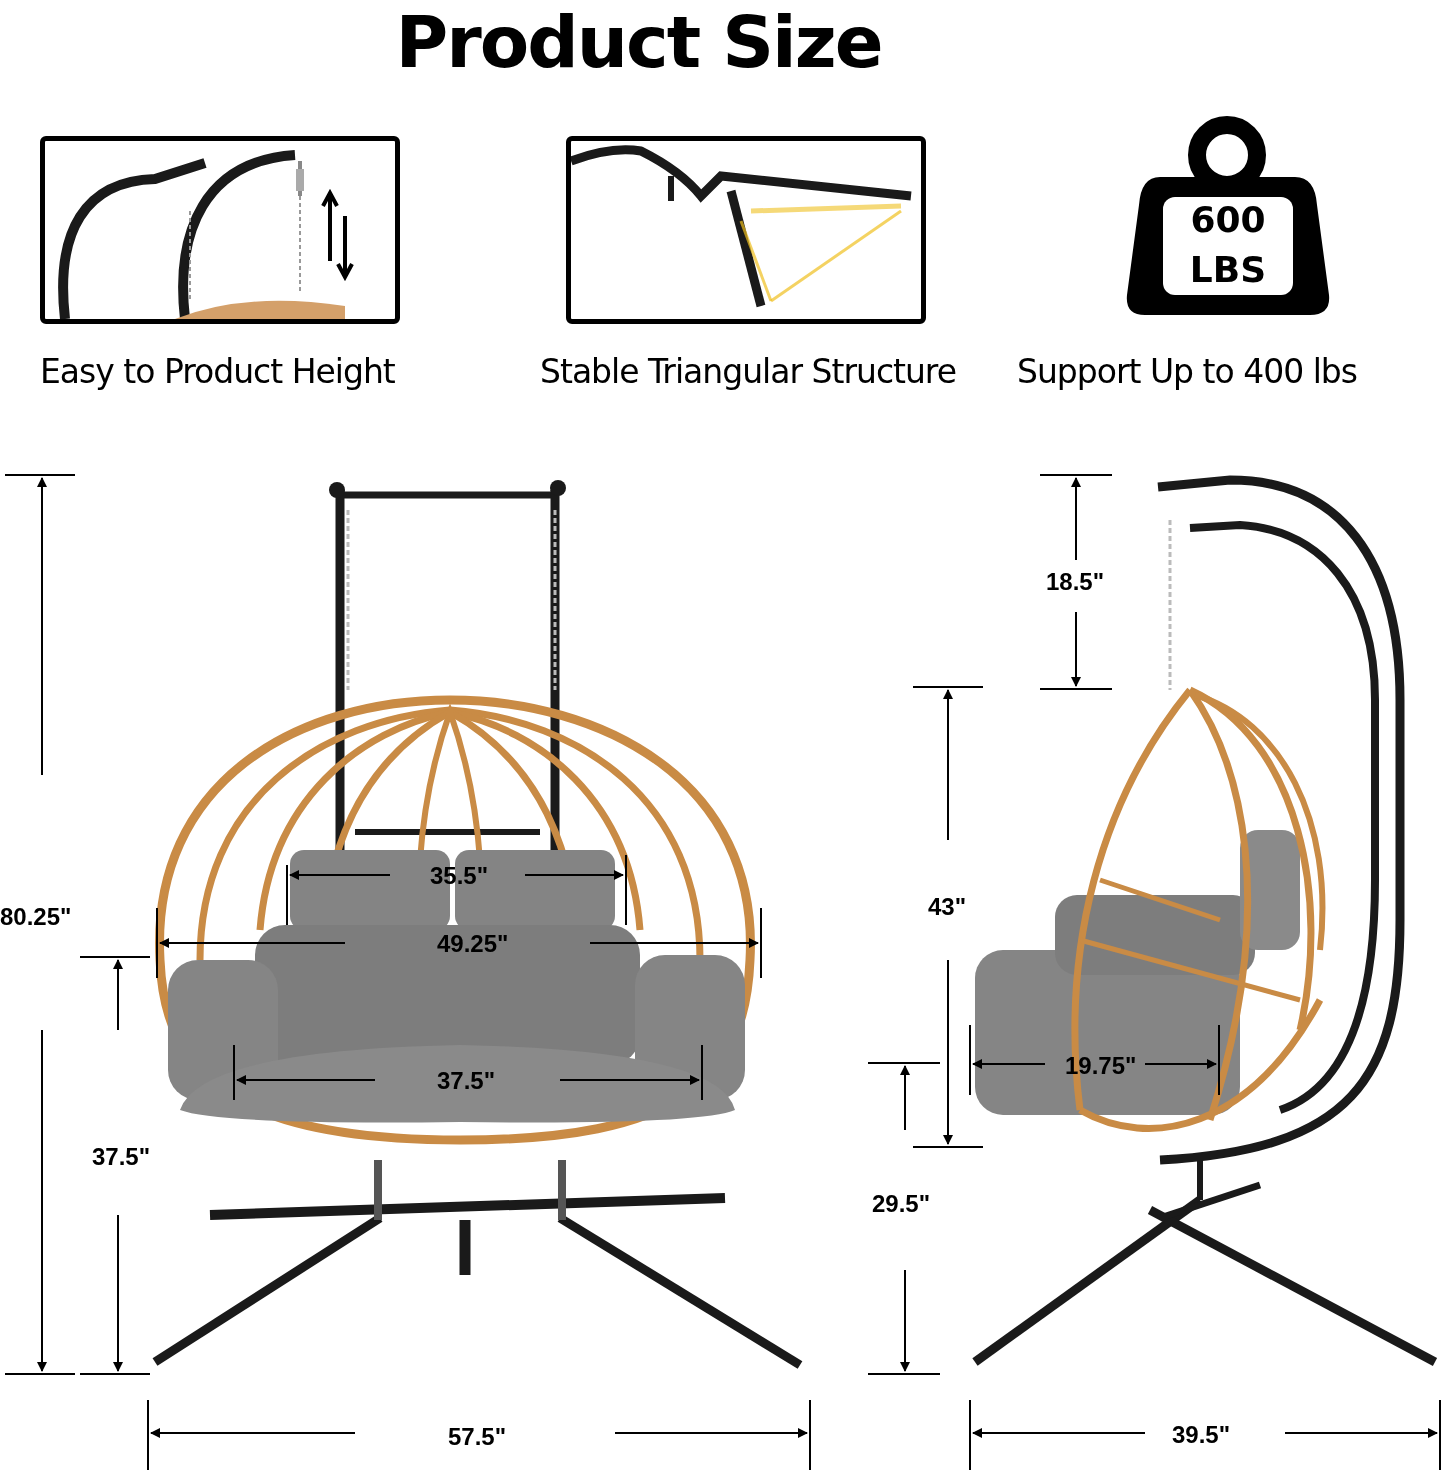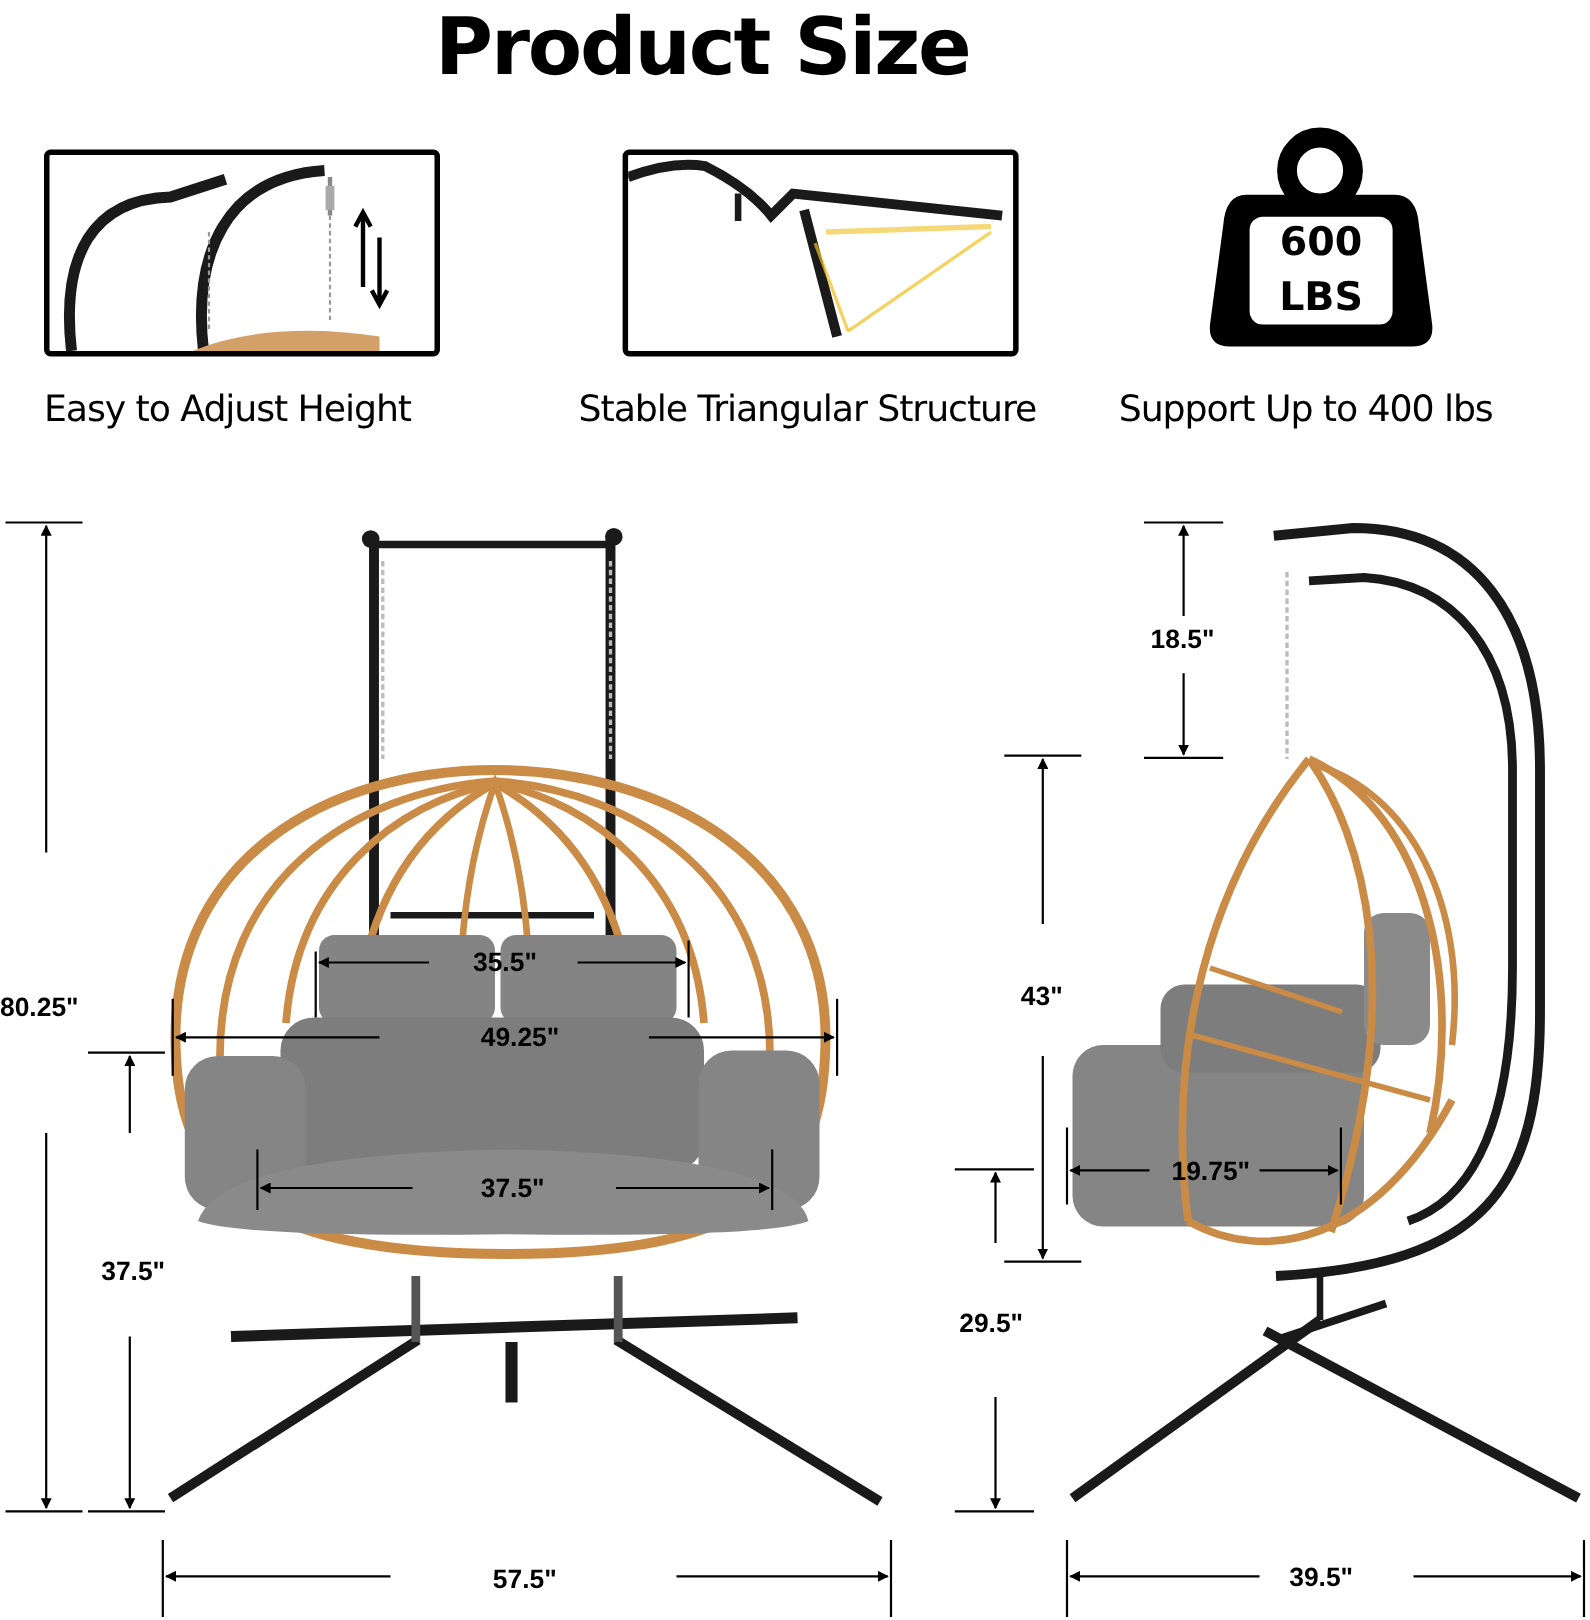--- a/index.html
+++ b/index.html
@@ -21,35 +21,35 @@
     <path d="M20 178 C10 90 40 40 110 38 L160 22" stroke="#1a1a1a" stroke-width="10" fill="none"></path>
     <path d="M140 178 C130 90 160 20 250 14" stroke="#1a1a1a" stroke-width="10" fill="none"></path>
     <line x1="255" y1="20" x2="255" y2="55" stroke="#888" stroke-width="4"></line>
     <rect x="251" y="28" width="8" height="22" fill="#aaa"></rect>
     <line x1="255" y1="55" x2="255" y2="150" stroke="#999" stroke-width="2" stroke-dasharray="4 3"></line>
     <line x1="145" y1="70" x2="145" y2="160" stroke="#999" stroke-width="2" stroke-dasharray="4 3"></line>
     <path d="M130 178 Q200 150 300 165 L300 178 Z" fill="#d4a06a"></path>
     <path d="M285 55 L285 120 M278 65 L285 52 L292 65 M300 75 L300 135 M293 123 L300 136 L307 123" stroke="#000" stroke-width="4" fill="none"></path>
   </svg>
 </div>
-<div class="feature-label" style="left:40px; top:352px;">Easy to Adjust Height</div>
+<div class="feature-label" style="left:40px; top:352px;">Easy to Product Height</div>
 
 <div class="feature-box" style="left:566px; top:136px; width:350px; height:178px;">
   <svg width="350" height="178" viewBox="0 0 350 178">
     <path d="M0 20 Q40 5 70 10 Q110 30 130 55 L150 35 L340 55" stroke="#1a1a1a" stroke-width="9" fill="none"></path>
     <line x1="100" y1="35" x2="100" y2="60" stroke="#1a1a1a" stroke-width="6"></line>
     <line x1="160" y1="50" x2="190" y2="165" stroke="#1a1a1a" stroke-width="9"></line>
     <line x1="170" y1="80" x2="200" y2="160" stroke="#f0c020" stroke-width="3" opacity="0.7"></line>
     <line x1="200" y1="160" x2="330" y2="70" stroke="#f0c020" stroke-width="3" opacity="0.7"></line>
     <line x1="180" y1="70" x2="330" y2="65" stroke="#f0c020" stroke-width="5" opacity="0.6"></line>
   </svg>
 </div>
-<div class="feature-label" style="left:526px; top:352px;text-align:right;">Stable Triangular Structure</div>
+<div class="feature-label" style="left:540px; top:352px;text-align:right;">Stable Triangular Structure</div>
 
-<div style="position:absolute; left:1098px; top:115px; width:205px; height:205px;">
+<div style="position:absolute; left:1125px; top:115px; width:205px; height:205px;">
   <svg width="205" height="205" viewBox="0 0 205 205">
     <circle cx="102" cy="40" r="30" fill="none" stroke="#000" stroke-width="18"></circle>
     <path d="M35 62 L170 62 Q190 62 192 90 L204 180 Q206 200 185 200 L20 200 Q0 200 2 180 L14 90 Q16 62 35 62 Z" fill="#000"></path>
     <rect x="38" y="82" width="130" height="98" rx="12" fill="#fff"></rect>
     <text class="weight-text" x="103" y="117" font-size="36" text-anchor="middle">600</text>
     <text class="weight-text" x="103" y="167" font-size="36" text-anchor="middle">LBS</text>
   </svg>
 </div>
 <div class="feature-label" style="left:1017px; top:352px;">Support Up to 400 lbs</div>
 

